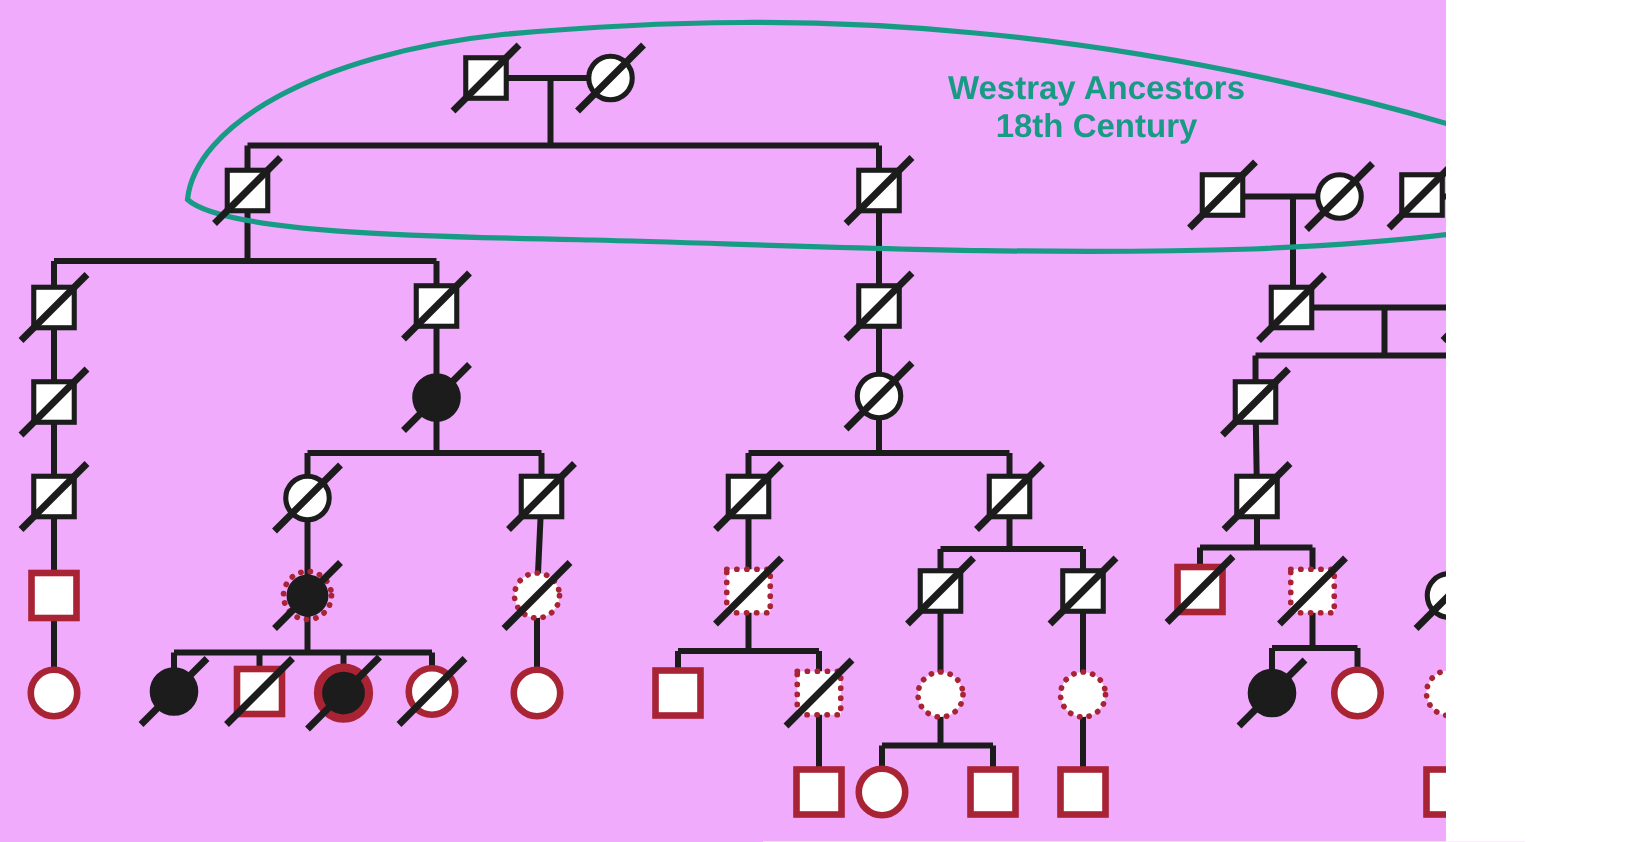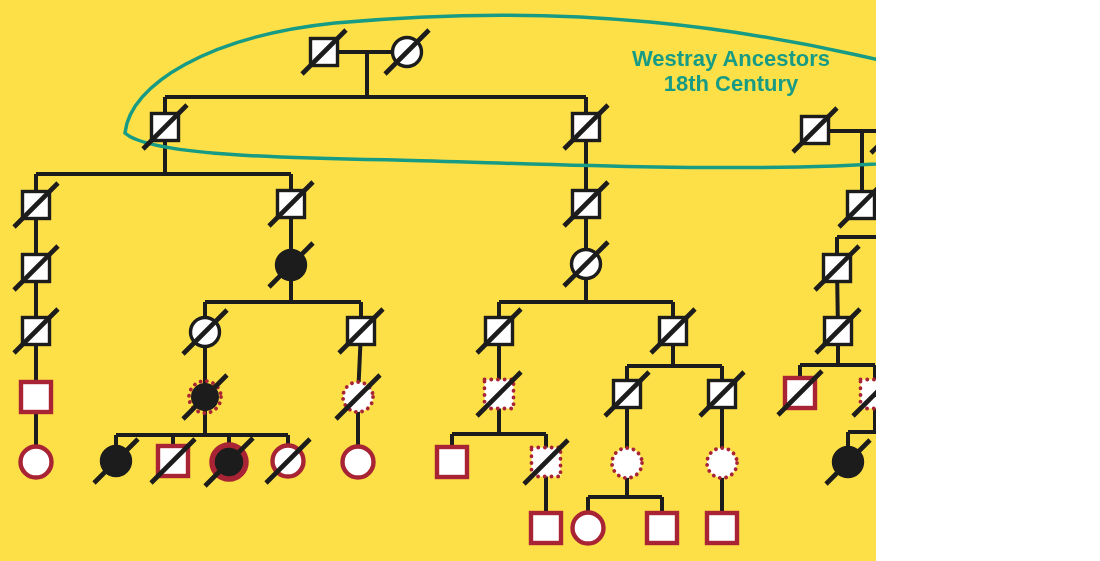--- a/index.html
+++ b/index.html
@@ -1,16 +1,16 @@
 <!DOCTYPE html>
 <html><head>
 <meta charset="utf-8">
 <style>
   html,body{margin:0;padding:0;background:#ffffff;}
-  .stage{width:876px;height:561px;position:relative;background:#fde047;overflow:hidden;}
+  .stage{width:964px;height:561px;position:relative;background:#f0abfc;overflow:hidden;}
   svg{display:block;}
   .ann-text{font-family:"Liberation Sans",sans-serif;font-weight:bold;font-size:22px;text-anchor:middle;}
 </style>
 </head>
 <body>
 
 <div class="stage">
   <svg id="chart" width="1100" height="561" viewBox="0 0 1100 561" xmlns="http://www.w3.org/2000/svg">
     <g id="rel-lines">
         <line x1="324" y1="52" x2="407" y2="52" stroke="#1c1c1c" stroke-width="4"></line>

